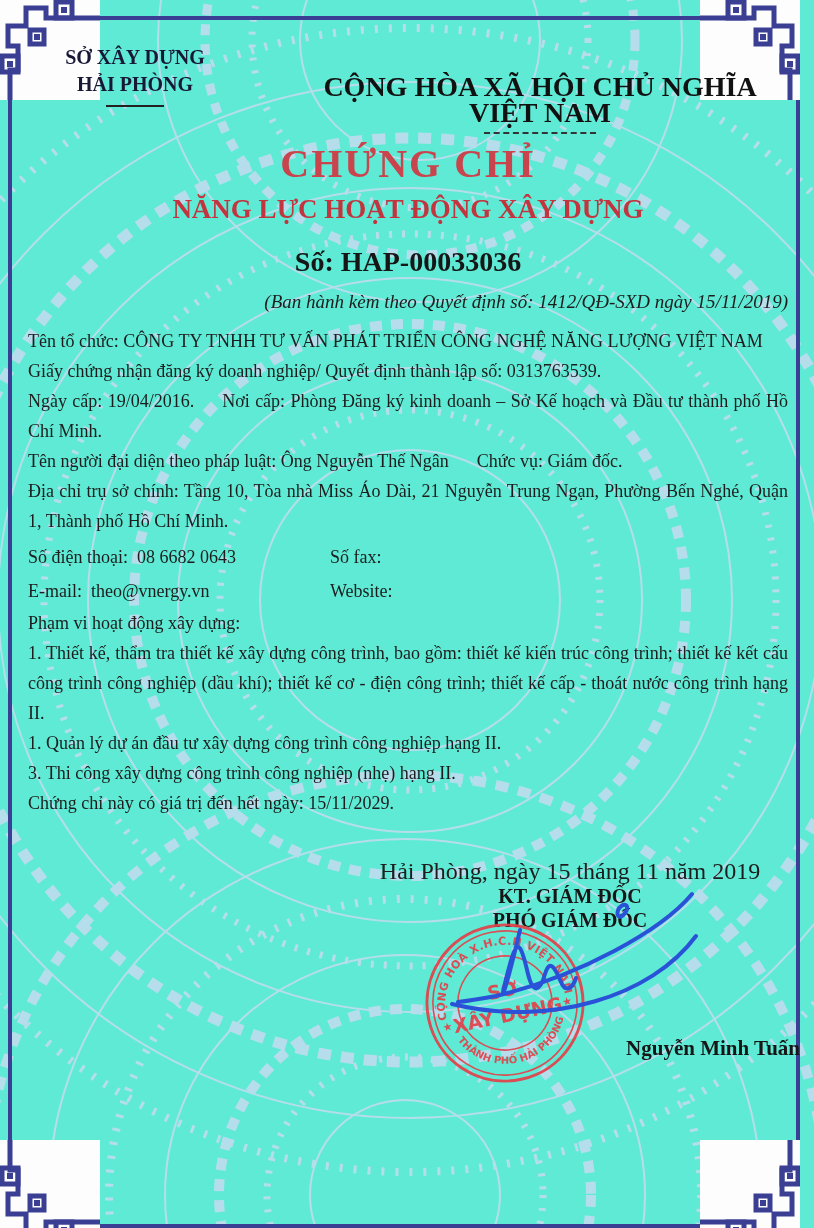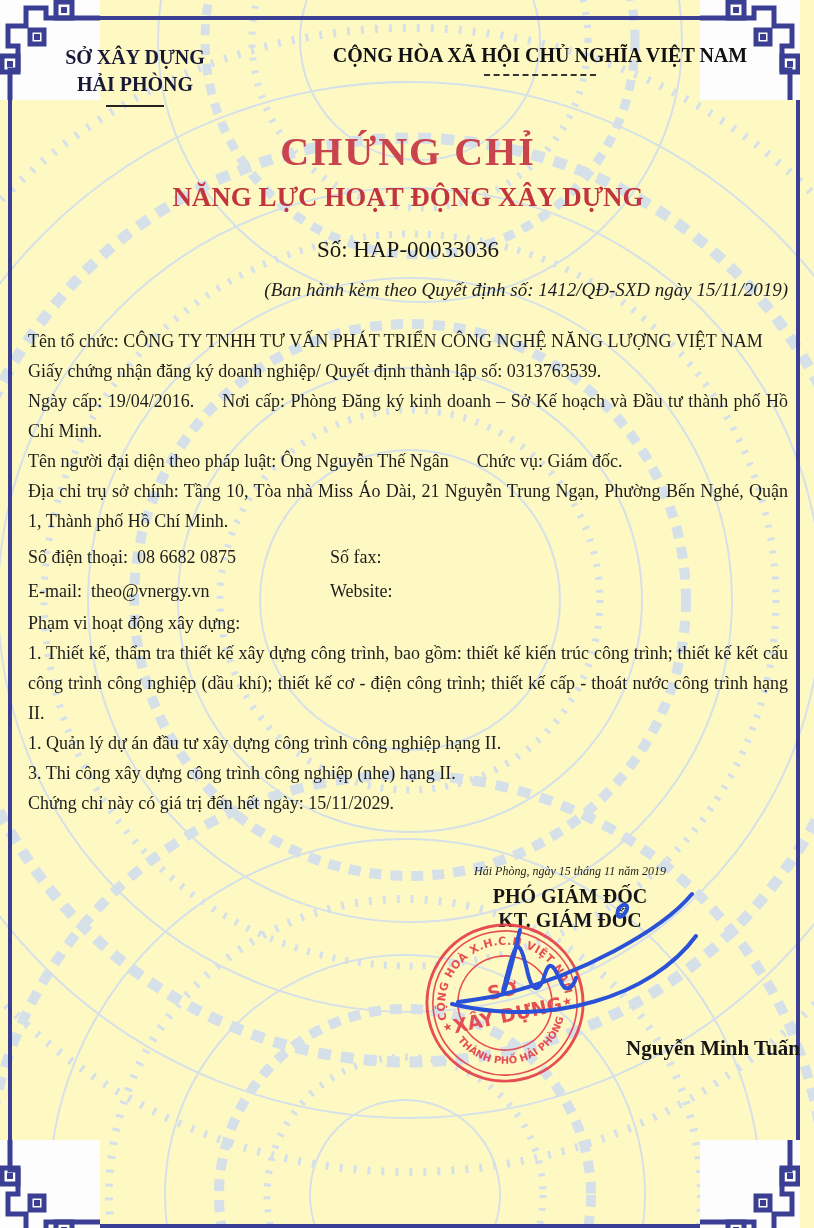--- a/index.html
+++ b/index.html
@@ -1,18 +1,18 @@
 <!DOCTYPE html>
 <html><head>
 <meta charset="utf-8">
 <style>
   html,body{margin:0;padding:0;background:#e9e9e9;}
   .page{
     position:relative;width:814px;height:1228px;margin:0 auto;
-    background:#fef9c3;overflow:hidden;
+    background:#5eead4;overflow:hidden;
     font-family:"Liberation Serif","DejaVu Serif",serif;
     color:#1d1d1d;
   }
   .bg{position:absolute;left:0;top:0;z-index:0;}
   .frame{
     position:absolute;left:8px;top:16px;width:784px;height:1204px;
     border:4px solid #3a3f94;z-index:1;
   }
   .corner{position:absolute;z-index:2;}
   .c-tl{left:0;top:0;}
@@ -22,39 +22,39 @@
 
   .hdr-left{
     position:absolute;left:30px;top:44px;width:210px;text-align:center;z-index:3;
     font-weight:bold;font-size:20px;line-height:27px;color:#171736;
   }
   .hdr-left .rule{width:58px;border-top:2px solid #222;margin:7px auto 0;}
   .hdr-right{
     position:absolute;left:290px;top:42px;width:500px;text-align:center;z-index:3;
     font-weight:bold;color:#111;
   }
-  .hdr-right .motto1{font-size:20px;line-height:26px;}
+  .hdr-right .motto1{font-size:28px;line-height:26px;margin-top:32px;}
   .hdr-right .motto2{font-size:20px;line-height:28px;}
   .hdr-right .dashes{width:112px;border-top:2px dashed #333;margin:6px auto 0;}
 
-  .titleblock{position:absolute;left:28px;top:130px;width:760px;text-align:center;z-index:3;}
+  .titleblock{position:absolute;left:28px;top:142px;width:760px;text-align:center;z-index:3;}
   .title-main{font-size:40px;line-height:44px;font-weight:bold;color:#c9444d;letter-spacing:2px;}
   .title-sub{font-size:27px;line-height:34px;font-weight:bold;color:#c2353e;margin-top:6px;}
-  .title-num{font-size:23px;line-height:28px;font-weight:normal;color:#161616;margin-top:22px;}
+  .title-num{font-size:28px;line-height:28px;font-weight:bold;color:#161616;margin-top:22px;}
   .title-note{font-size:19px;line-height:24px;font-style:italic;color:#1d1d1d;margin-top:14px;text-align:right;}
 
   .docbody{position:absolute;left:28px;top:326px;width:760px;z-index:3;font-size:18px;line-height:30px;}
   .docbody p{margin:0;}
   .just{text-align:justify;}
   .gap{display:inline-block;width:28px;}
   .row2{position:relative;height:34px;line-height:34px;}
   .row2 .col2{position:absolute;left:302px;top:0;}
 
   .sig-text{position:absolute;left:350px;top:858px;width:440px;text-align:center;z-index:4;}
-  .sig-place{font-size:12px;line-height:26px;font-style:italic;color:#1d1d1d;}
+  .sig-place{font-size:24px;line-height:26px;color:#1d1d1d;}
   .sig-title{font-size:20px;line-height:24px;font-weight:bold;color:#161616;}
   .sig-name{
     position:absolute;left:360px;top:1036px;width:440px;text-align:right;z-index:7;
     font-size:21px;font-weight:bold;color:#161616;
   }
   .seal{position:absolute;left:420px;top:918px;z-index:5;opacity:.92;}
   .signature{position:absolute;left:400px;top:878px;z-index:6;}
 </style>
 </head>
 <body>
@@ -170,39 +170,39 @@
   </div>
 
   <div class="docbody">
     <p class="just">Tên tổ chức: CÔNG TY TNHH TƯ VẤN PHÁT TRIỂN CÔNG NGHỆ NĂNG LƯỢNG VIỆT NAM</p>
     <p>Giấy chứng nhận đăng ký doanh nghiệp/ Quyết định thành lập số: 0313763539.</p>
     <p class="just"><span>Ngày cấp: 19/04/2016.</span><span class="gap"></span><span>Nơi cấp: Phòng Đăng ký kinh doanh – Sở Kế hoạch và Đầu tư thành phố Hồ Chí Minh.</span></p>
     <p><span>Tên người đại diện theo pháp luật: Ông Nguyễn Thế Ngân</span><span class="gap"></span><span>Chức vụ: Giám đốc.</span></p>
     <p class="just">Địa chỉ trụ sở chính: Tầng 10, Tòa nhà Miss Áo Dài, 21 Nguyễn Trung Ngạn, Phường Bến Nghé, Quận 1, Thành phố Hồ Chí Minh.</p>
     <div class="row2" style="margin-top:4px;">
       <span>Số điện thoại:</span>&nbsp;
-      <span>08 6682 0875</span>
+      <span>08 6682 0643</span>
       <span class="col2">Số fax:</span>
     </div>
     <div class="row2">
       <span>E-mail:</span>&nbsp;
       <span>theo@vnergy.vn</span>
       <span class="col2">Website:</span>
     </div>
     <p>Phạm vi hoạt động xây dựng:</p>
     <p class="just">1. Thiết kế, thẩm tra thiết kế xây dựng công trình, bao gồm: thiết kế kiến trúc công trình; thiết kế kết cấu công trình công nghiệp (dầu khí); thiết kế cơ - điện công trình; thiết kế cấp - thoát nước công trình hạng II.</p>
     <p>1. Quản lý dự án đầu tư xây dựng công trình công nghiệp hạng II.</p>
     <p>3. Thi công xây dựng công trình công nghiệp (nhẹ) hạng II.</p>
     <p>Chứng chỉ này có giá trị đến hết ngày: 15/11/2029.</p>
   </div>
 
   <div class="sig-text">
     <div class="sig-place">Hải Phòng, ngày 15 tháng 11 năm 2019</div>
+    <div class="sig-title">KT. GIÁM ĐỐC</div>
     <div class="sig-title">PHÓ GIÁM ĐỐC</div>
-    <div class="sig-title">KT. GIÁM ĐỐC</div>
   </div>
 
   <svg class="seal" width="170" height="170" viewBox="-85 -85 170 170">
     <defs>
       <path id="sealArcTop" d="M -60 10 A 60.5 60.5 0 1 1 60 10"></path>
       <path id="sealArcBot" d="M -53 29 A 60 60 0 0 0 53 29"></path>
     </defs>
     <g transform="rotate(-12)">
       <g fill="none" stroke="#e4404a">
         <circle r="78" stroke-width="3"></circle>

